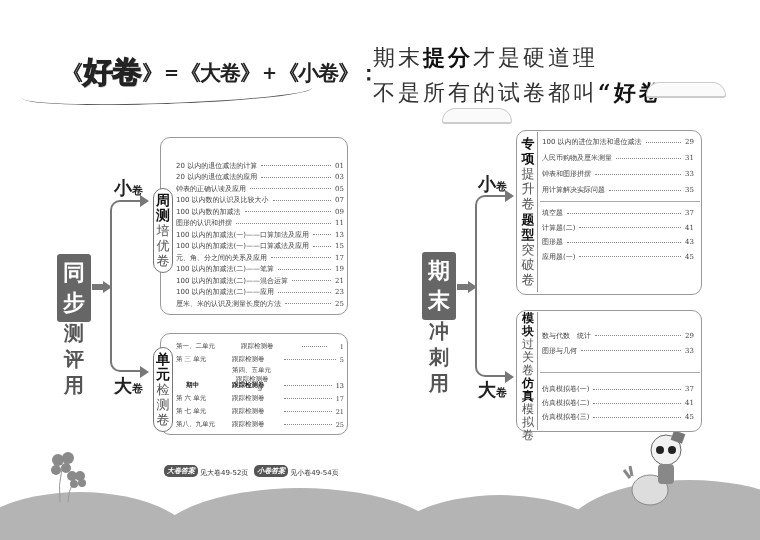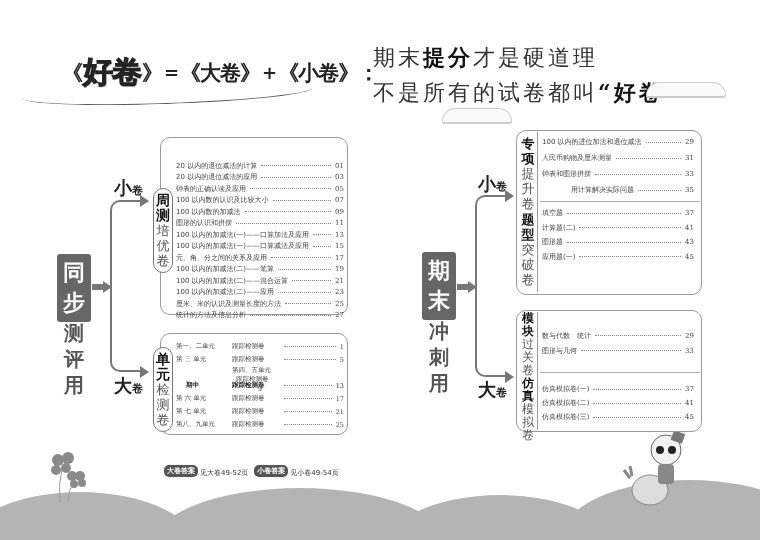--- a/index.html
+++ b/index.html
@@ -34,21 +34,21 @@
   .toc { position:absolute; font-size:7px; color:#444; }
   .toc-row { display:flex; align-items:center; height:11.5px; white-space:nowrap; }
   .toc-row .t { flex:0 0 auto; }
   .toc-row .dots { flex:1 1 auto; border-bottom:1px dotted #888; margin:0 4px; height:1px; align-self:center; }
   .toc-row .p { flex:0 0 auto; font-family:"DejaVu Serif", serif; }
   .toc-row .c1 { width:56px; }
   .toc-row .c2 { width:48px; }
 
   .sep { height:1px; background:#aaa; }
 
-  .ans-badge { background:#555; color:#fff; font-size:7px; padding:1px 3px; border-radius:5px; font-weight:bold; }
+  .ans-badge { background:#555; color:#fff; font-size:7px; padding:1px 3px; border-radius:5px; font-weight:bold;font-style:italic; }
   .ans-text { font-size:7px; color:#333; margin:4px 6px 0 2px; }
 
   .hill { background:#b4b4b4; }
 </style>
 </head>
 <body>
 
 <div class="abs hill" style="left:-40px;top:492px;width:240px;height:120px;border-radius:50% 50% 0 0;"></div>
 <div class="abs hill" style="left:150px;top:488px;width:300px;height:120px;border-radius:50% 50% 0 0;"></div>
 <div class="abs hill" style="left:380px;top:495px;width:240px;height:120px;border-radius:50% 50% 0 0;"></div>
@@ -185,37 +185,32 @@
   <div class="toc-row">
       <span class="t">100 以内的加减法(二)——应用</span>
       <span class="dots"></span>
       <span class="p">23</span>
     </div>
   <div class="toc-row">
       <span class="t">厘米、米的认识及测量长度的方法</span>
       <span class="dots"></span>
       <span class="p">25</span>
     </div>
-  <div class="toc-row">
-      <span class="t">统计的方法及信息分析</span>
-      <span class="dots"></span>
-      <span class="p">27</span>
-    </div>
 </div>
 
 <div class="abs panel" style="left:160px;top:333px;width:188px;height:102px;"></div>
 <div class="abs vtab" style="left:153px;top:347px;">
   <div class="strong">单</div>
   <div class="strong">元</div>
   <div class="light">检</div>
   <div class="light">测</div>
   <div class="light">卷</div>
 </div>
 <div class="toc" style="left:176px;top:340px;width:168px;font-size:6.5px;">
-  <div class="toc-row" style="height:13px;">
+  <div class="toc-row" style="height:13px;gap:9px;">
       <span class="t c1">第一、二单元</span>
       <span class="t c2">跟踪检测卷</span>
       <span class="dots"></span>
       <span class="p">1</span>
     </div>
   <div class="toc-row" style="height:13px;">
       <span class="t c1">第 三 单元</span>
       <span class="t c2">跟踪检测卷</span>
       <span class="dots"></span>
       <span class="p">5</span>
@@ -301,21 +296,21 @@
   <div class="toc-row" style="height:16px;">
       <span class="t">人民币购物及厘米测量</span>
       <span class="dots"></span>
       <span class="p">31</span>
     </div>
   <div class="toc-row" style="height:16px;">
       <span class="t">钟表和图形拼摆</span>
       <span class="dots"></span>
       <span class="p">33</span>
     </div>
-  <div class="toc-row" style="height:16px;margin-left:29px;">
+  <div class="toc-row" style="height:16px;">
       <span class="t">用计算解决实际问题</span>
       <span class="dots"></span>
       <span class="p">35</span>
     </div>
 </div>
 <div class="abs sep" style="left:540px;top:201px;width:160px;"></div>
 <div class="toc" style="left:542px;top:206px;width:152px;">
   <div class="toc-row" style="height:14.5px;">
       <span class="t">填空题</span>
       <span class="dots"></span>

